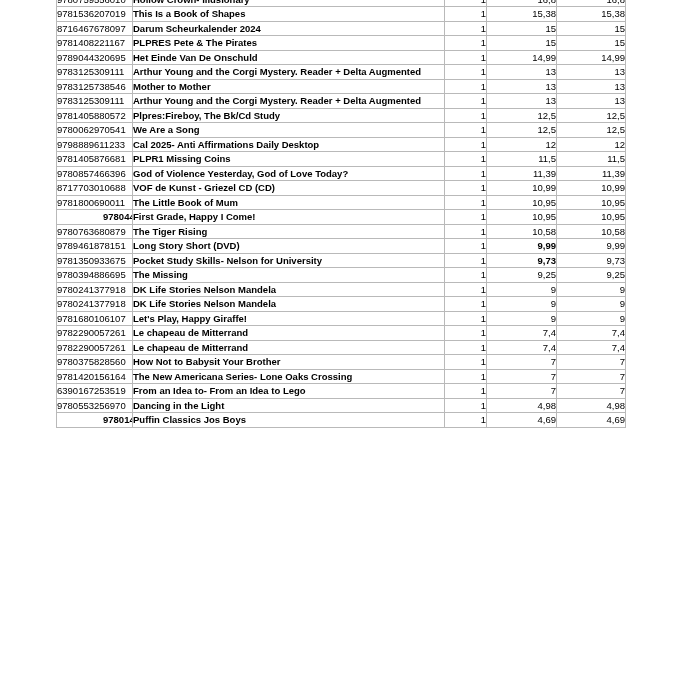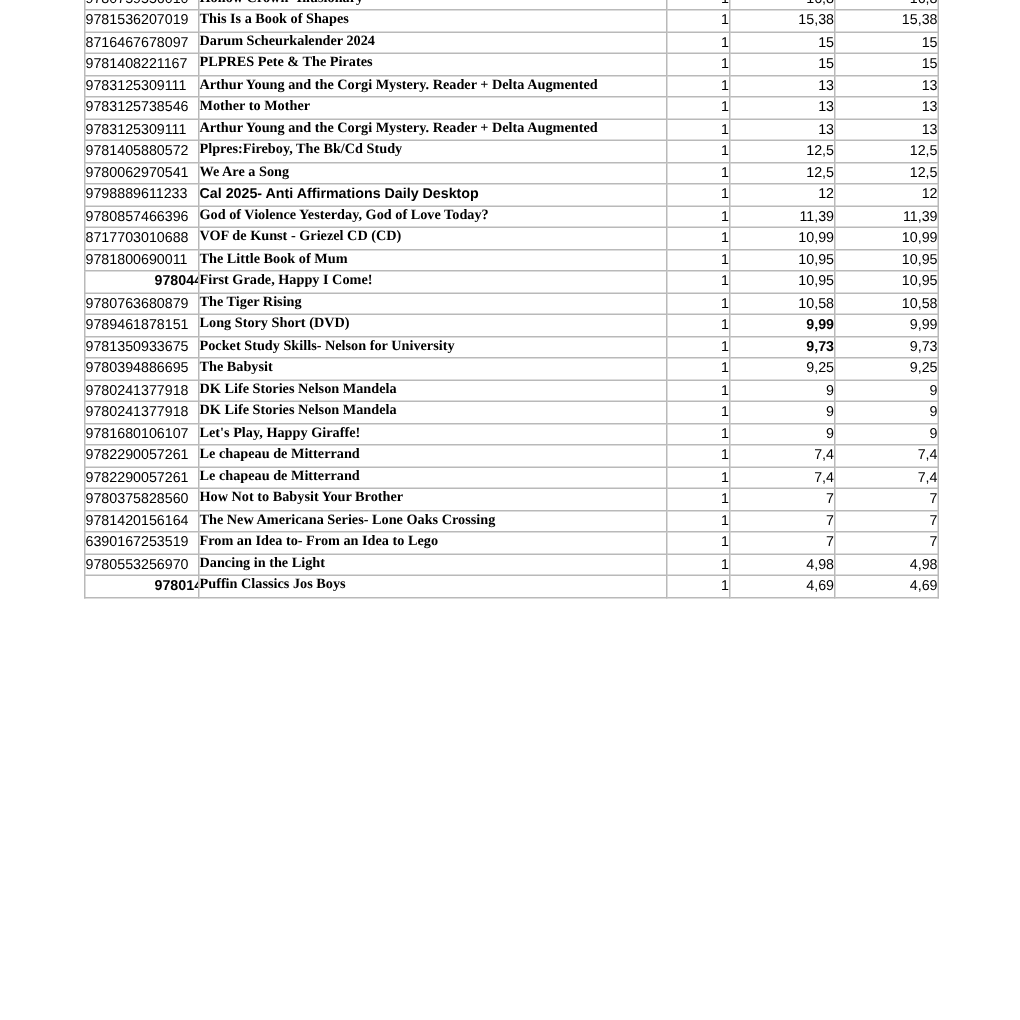--- a/index.html
+++ b/index.html
@@ -36,21 +36,21 @@
   td.c-isbn {
     width: 75px;
     padding-left: 2px;
     font-family: "Liberation Sans", sans-serif;
     font-size: 9.2px;
   }
   td.c-isbn.b { font-weight: bold; padding-left: 46px; }
   td.c-title {
     width: 311px;
     padding-left: 4px;
-    font-family: Liberation Serif, serif;
+    font-family: Liberation Sans, sans-serif;
     font-weight: bold;
   }
   td.c-title.sans {
     font-family: "Liberation Sans", sans-serif;
   }
   td.c-qty {
     width: 41px;
     padding-right: 5px;
     text-align: right;
     font-family: "Liberation Sans", sans-serif;
@@ -97,20 +97,27 @@
           <td class="c-p2">15</td>
         </tr>
         <tr>
           <td class="c-isbn">9781408221167</td>
           <td class="c-title">PLPRES Pete &amp; The Pirates</td>
           <td class="c-qty">1</td>
           <td class="c-p1">15</td>
           <td class="c-p2">15</td>
         </tr>
         <tr>
+          <td class="c-isbn">9789044320695</td>
+          <td class="c-title sans">Het Einde Van De Onschuld</td>
+          <td class="c-qty">1</td>
+          <td class="c-p1">14,99</td>
+          <td class="c-p2">14,99</td>
+        </tr>
+        <tr>
           <td class="c-isbn">9783125309111</td>
           <td class="c-title">Arthur Young and the Corgi Mystery. Reader + Delta Augmented</td>
           <td class="c-qty">1</td>
           <td class="c-p1">13</td>
           <td class="c-p2">13</td>
         </tr>
         <tr>
           <td class="c-isbn">9783125738546</td>
           <td class="c-title">Mother to Mother</td>
           <td class="c-qty">1</td>
@@ -139,20 +146,27 @@
           <td class="c-p2">12,5</td>
         </tr>
         <tr>
           <td class="c-isbn">9798889611233</td>
           <td class="c-title sans">Cal 2025- Anti Affirmations Daily Desktop</td>
           <td class="c-qty">1</td>
           <td class="c-p1">12</td>
           <td class="c-p2">12</td>
         </tr>
         <tr>
+          <td class="c-isbn">9781405876681</td>
+          <td class="c-title">PLPR1 Missing Coins</td>
+          <td class="c-qty">1</td>
+          <td class="c-p1">11,5</td>
+          <td class="c-p2">11,5</td>
+        </tr>
+        <tr>
           <td class="c-isbn">9780857466396</td>
           <td class="c-title">God of Violence Yesterday, God of Love Today?</td>
           <td class="c-qty">1</td>
           <td class="c-p1">11,39</td>
           <td class="c-p2">11,39</td>
         </tr>
         <tr>
           <td class="c-isbn">8717703010688</td>
           <td class="c-title">VOF de Kunst - Griezel CD (CD)</td>
           <td class="c-qty">1</td>
@@ -189,21 +203,21 @@
         </tr>
         <tr>
           <td class="c-isbn">9781350933675</td>
           <td class="c-title">Pocket Study Skills- Nelson for University</td>
           <td class="c-qty">1</td>
           <td class="c-p1 b">9,73</td>
           <td class="c-p2">9,73</td>
         </tr>
         <tr>
           <td class="c-isbn">9780394886695</td>
-          <td class="c-title">The Babysit</td>
+          <td class="c-title">The Missing</td>
           <td class="c-qty">1</td>
           <td class="c-p1">9,25</td>
           <td class="c-p2">9,25</td>
         </tr>
         <tr>
           <td class="c-isbn">9780241377918</td>
           <td class="c-title">DK Life Stories Nelson Mandela</td>
           <td class="c-qty">1</td>
           <td class="c-p1">9</td>
           <td class="c-p2">9</td>

